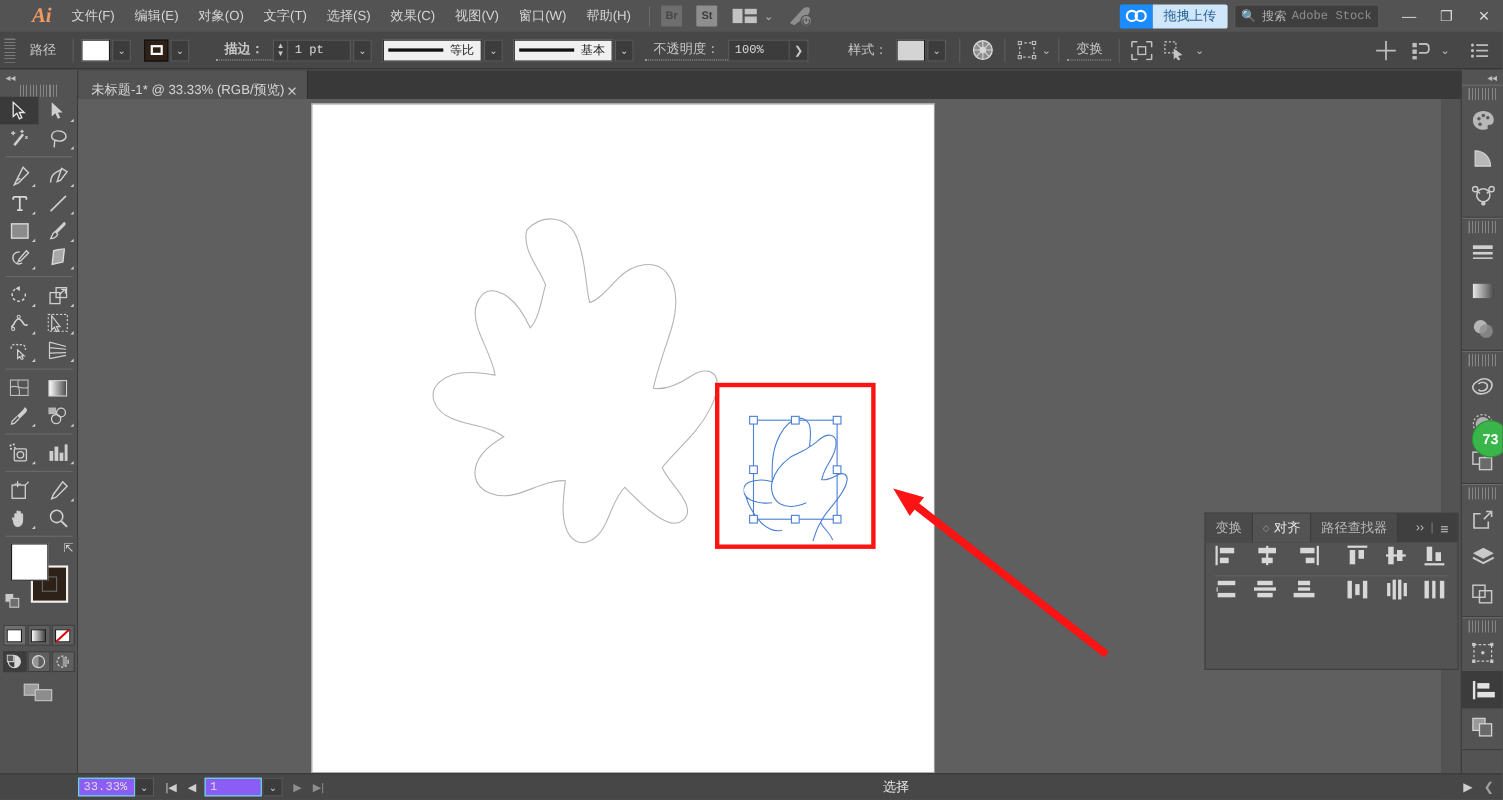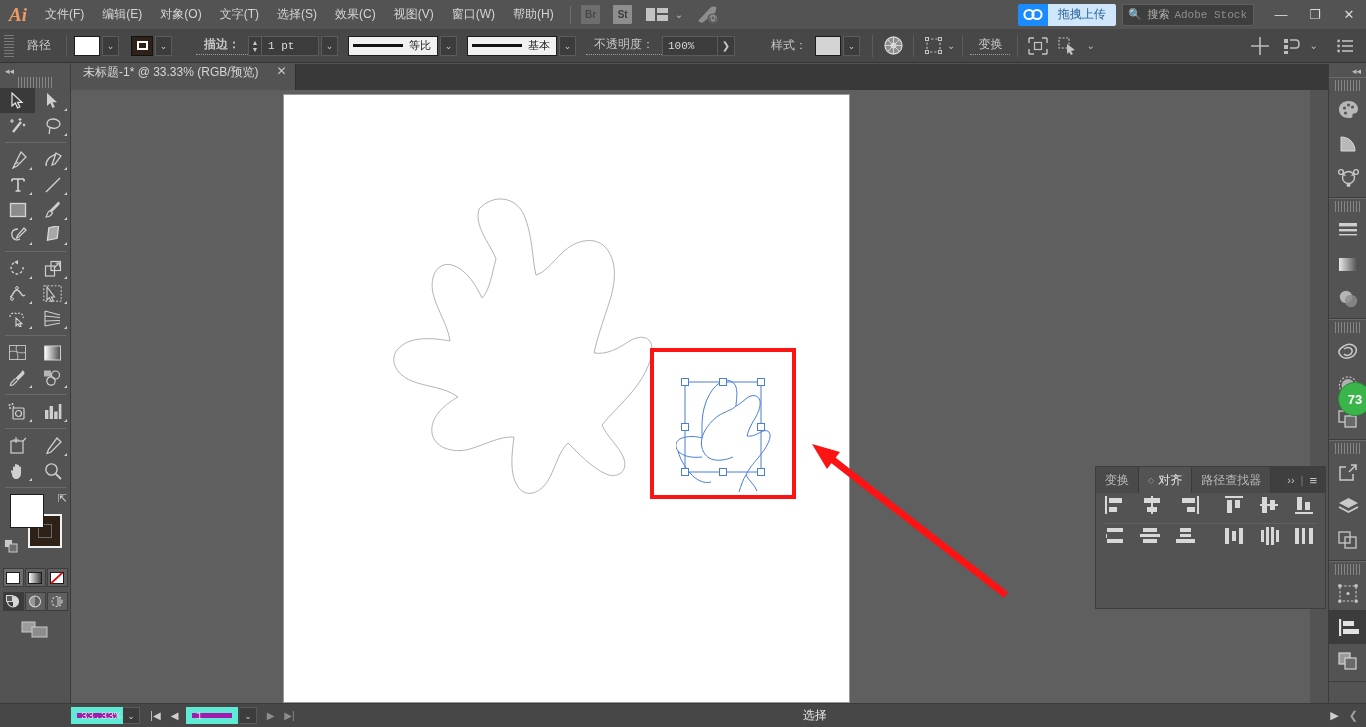--- a/index.html
+++ b/index.html
@@ -15,20 +15,21 @@
   
   .menubar {
     position: absolute; left: 0; top: 0; width: 1366px; height: 29px;
     background: #535353;
     display: flex; align-items: center;
   }
   .ai-logo {
     width: 36px; height: 29px; display: flex; align-items: center; justify-content: center;
     color: #f09a63; font-size: 19px; font-weight: bold; font-style: italic;
     font-family: "Liberation Serif", serif;
+    margin-left: 20px;
   }
   .menu-item {
     padding: 0 9px; height: 29px; line-height: 29px;
     font-size: 12px; color: #d4d4d4; white-space: nowrap;
   }
   .mb-sep { width: 1px; height: 18px; background: #6d6d6d; margin: 0 7px; }
   .mb-icon {
     width: 26px; height: 29px; display: flex; align-items: center; justify-content: center;
     color: #9a9a9a;
   }
@@ -128,22 +129,22 @@
     width: 26px; height: 24px; display: flex; align-items: center; justify-content: center;
     color: #c4c4c4;
   }
 
   
   .tabbar {
     position: absolute; left: 71px; top: 64px; width: 1258px; height: 26px;
     background: #393939; display: flex; align-items: flex-end;
   }
   .doc-tab {
-    height: 26px; background: #535353; display: flex; align-items: flex-start;
-    padding: 0 8px 0 12px; gap: 18px; border-right: 1px solid #2e2e2e;
+    height: 26px; background: #535353; display: flex; align-items: flex-end;
+    padding: 0 8px 0 12px; gap: 2px; border-right: 1px solid #2e2e2e;
     font-size: 12px; color: #d6d6d6; white-space: nowrap;
   }
   .tab-close { color: #c9c9c9; font-size: 12px; }
 
   
   .lefttool {
     position: absolute; left: 0; top: 64px; width: 71px; height: 639px;
     background: #535353; border-right: 1px solid #3b3b3b;
   }
   .tb-collapse {
@@ -238,21 +239,21 @@
     background: #6e6e6e; border-radius: 6px;
   }
 
   
   .statusbar {
     position: absolute; left: 0; bottom: 0; width: 1366px; height: 24px;
     background: #474747; display: flex; align-items: center;
     border-top: 1px solid #3a3a3a;
   }
   .st-field {
-    height: 17px; background: #a21caf; border: 6px solid #5eead4;
+    height: 17px; background: #8b5cf6; border: 1px solid #5eead4;
     color: #dcdcdc; font-size: 11px; font-family: "Liberation Mono", monospace;
     display: flex; align-items: center; padding: 0 4px;
   }
   .st-drop {
     width: 17px; height: 17px; background: #3c3c3c; border: 1px solid #5b5b5b; border-left: none;
     display: flex; align-items: center; justify-content: center; color: #c9c9c9; font-size: 9px;
   }
   .st-nav {
     width: 19px; height: 19px; display: flex; align-items: center; justify-content: center;
     color: #8e8e8e; font-size: 10px;

